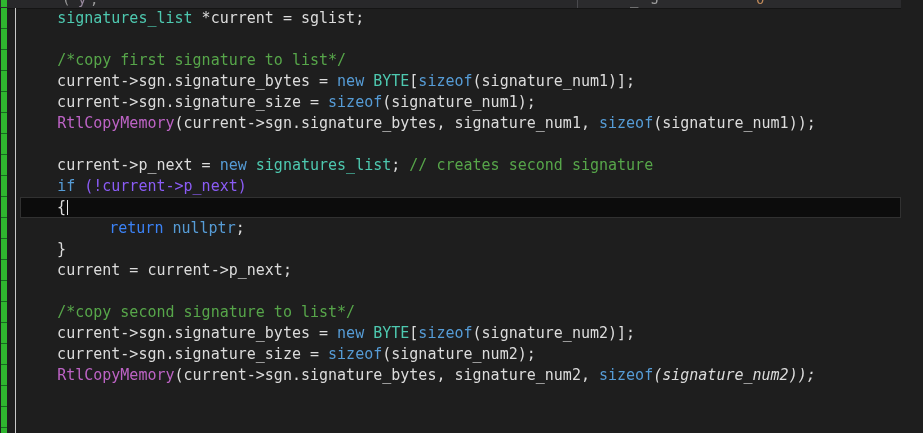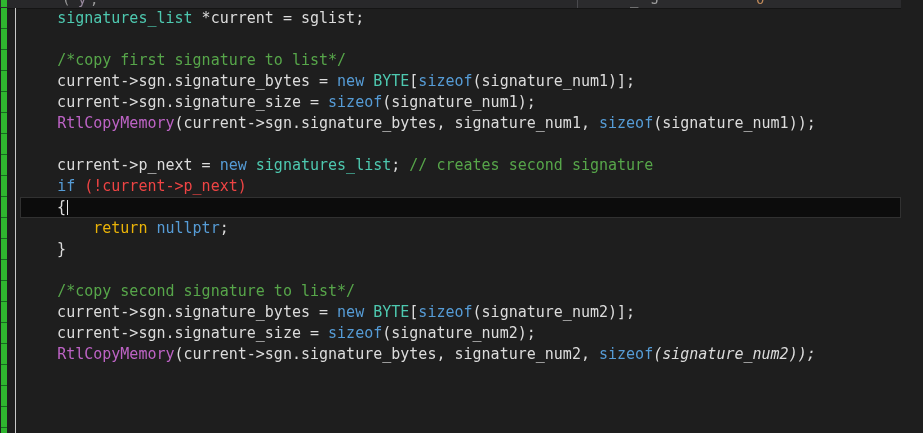--- a/index.html
+++ b/index.html
@@ -68,24 +68,25 @@
 
   <div id="code-lines">
       <div class="code-line"><span style="color: rgb(220, 220, 220);">    </span><span style="color: rgb(78, 201, 176);">signatures_list</span><span style="color: rgb(220, 220, 220);"> *current = sglist;</span></div>
       <div class="code-line"></div>
       <div class="code-line"><span style="color: rgb(220, 220, 220);">    </span><span style="color: rgb(87, 166, 74);">/*copy first signature to list*/</span></div>
       <div class="code-line"><span style="color: rgb(220, 220, 220);">    current-&gt;sgn.signature_bytes = </span><span style="color: rgb(86, 156, 214);">new</span><span style="color: rgb(220, 220, 220);"> </span><span style="color: rgb(78, 201, 176);">BYTE</span><span style="color: rgb(220, 220, 220);">[</span><span style="color: rgb(86, 156, 214);">sizeof</span><span style="color: rgb(220, 220, 220);">(signature_num1)];</span></div>
       <div class="code-line"><span style="color: rgb(220, 220, 220);">    current-&gt;sgn.signature_size = </span><span style="color: rgb(86, 156, 214);">sizeof</span><span style="color: rgb(220, 220, 220);">(signature_num1);</span></div>
       <div class="code-line"><span style="color: rgb(220, 220, 220);">    </span><span style="color: rgb(189, 99, 197);">RtlCopyMemory</span><span style="color: rgb(220, 220, 220);">(current-&gt;sgn.signature_bytes, signature_num1, </span><span style="color: rgb(86, 156, 214);">sizeof</span><span style="color: rgb(220, 220, 220);">(signature_num1));</span></div>
       <div class="code-line"></div>
       <div class="code-line"><span style="color: rgb(220, 220, 220);">    current-&gt;p_next = </span><span style="color: rgb(86, 156, 214);">new</span><span style="color: rgb(220, 220, 220);"> </span><span style="color: rgb(78, 201, 176);">signatures_list</span><span style="color: rgb(220, 220, 220);">; </span><span style="color: rgb(87, 166, 74);">// creates second signature</span></div>
-      <div class="code-line"><span style="color: rgb(220, 220, 220);">    </span><span style="color: rgb(86, 156, 214); margin-top: 28px;">if</span><span style="color: #ef4444;"> (!current-&gt;p_next)</span></div>
+      <div class="code-line"><span style="color: rgb(220, 220, 220);">    </span><span style="color: rgb(86, 156, 214); margin-top: 28px;">if</span><span style="color: #8b5cf6;"> (!current-&gt;p_next)</span></div>
       <div class="code-line current"><span style="color: rgb(220, 220, 220);">    {</span><span class="caret"></span></div>
-      <div class="code-line"><span style="color: rgb(220, 220, 220);">        </span><span style="color: #eab308;">return</span><span style="color: rgb(220, 220, 220);"> </span><span style="color: rgb(86, 156, 214);">nullptr</span><span style="color: rgb(220, 220, 220);">;</span></div>
+      <div class="code-line"><span style="color: rgb(220, 220, 220);">        </span><span style="color: #3b82f6; margin-left: 16px;">return</span><span style="color: rgb(220, 220, 220);"> </span><span style="color: rgb(86, 156, 214);">nullptr</span><span style="color: rgb(220, 220, 220);">;</span></div>
       <div class="code-line"><span style="color: rgb(220, 220, 220);">    }</span></div>
+      <div class="code-line"><span style="color: rgb(220, 220, 220);">    current = current-&gt;p_next;</span></div>
       <div class="code-line"></div>
       <div class="code-line"><span style="color: rgb(220, 220, 220);">    </span><span style="color: rgb(87, 166, 74);">/*copy second signature to list*/</span></div>
       <div class="code-line"><span style="color: rgb(220, 220, 220);">    current-&gt;sgn.signature_bytes = </span><span style="color: rgb(86, 156, 214);">new</span><span style="color: rgb(220, 220, 220);"> </span><span style="color: rgb(78, 201, 176);">BYTE</span><span style="color: rgb(220, 220, 220);">[</span><span style="color: rgb(86, 156, 214);">sizeof</span><span style="color: rgb(220, 220, 220);">(signature_num2)];</span></div>
       <div class="code-line"><span style="color: rgb(220, 220, 220);">    current-&gt;sgn.signature_size = </span><span style="color: rgb(86, 156, 214);">sizeof</span><span style="color: rgb(220, 220, 220);">(signature_num2);</span></div>
       <div class="code-line"><span style="color: rgb(220, 220, 220);">    </span><span style="color: rgb(189, 99, 197);">RtlCopyMemory</span><span style="color: rgb(220, 220, 220);">(current-&gt;sgn.signature_bytes, signature_num2, </span><span style="color: rgb(86, 156, 214);">sizeof</span><span style="color: rgb(220, 220, 220); font-style: italic;">(signature_num2));</span></div>
       <div class="code-line"></div>
     </div>
 
 </div>
 

